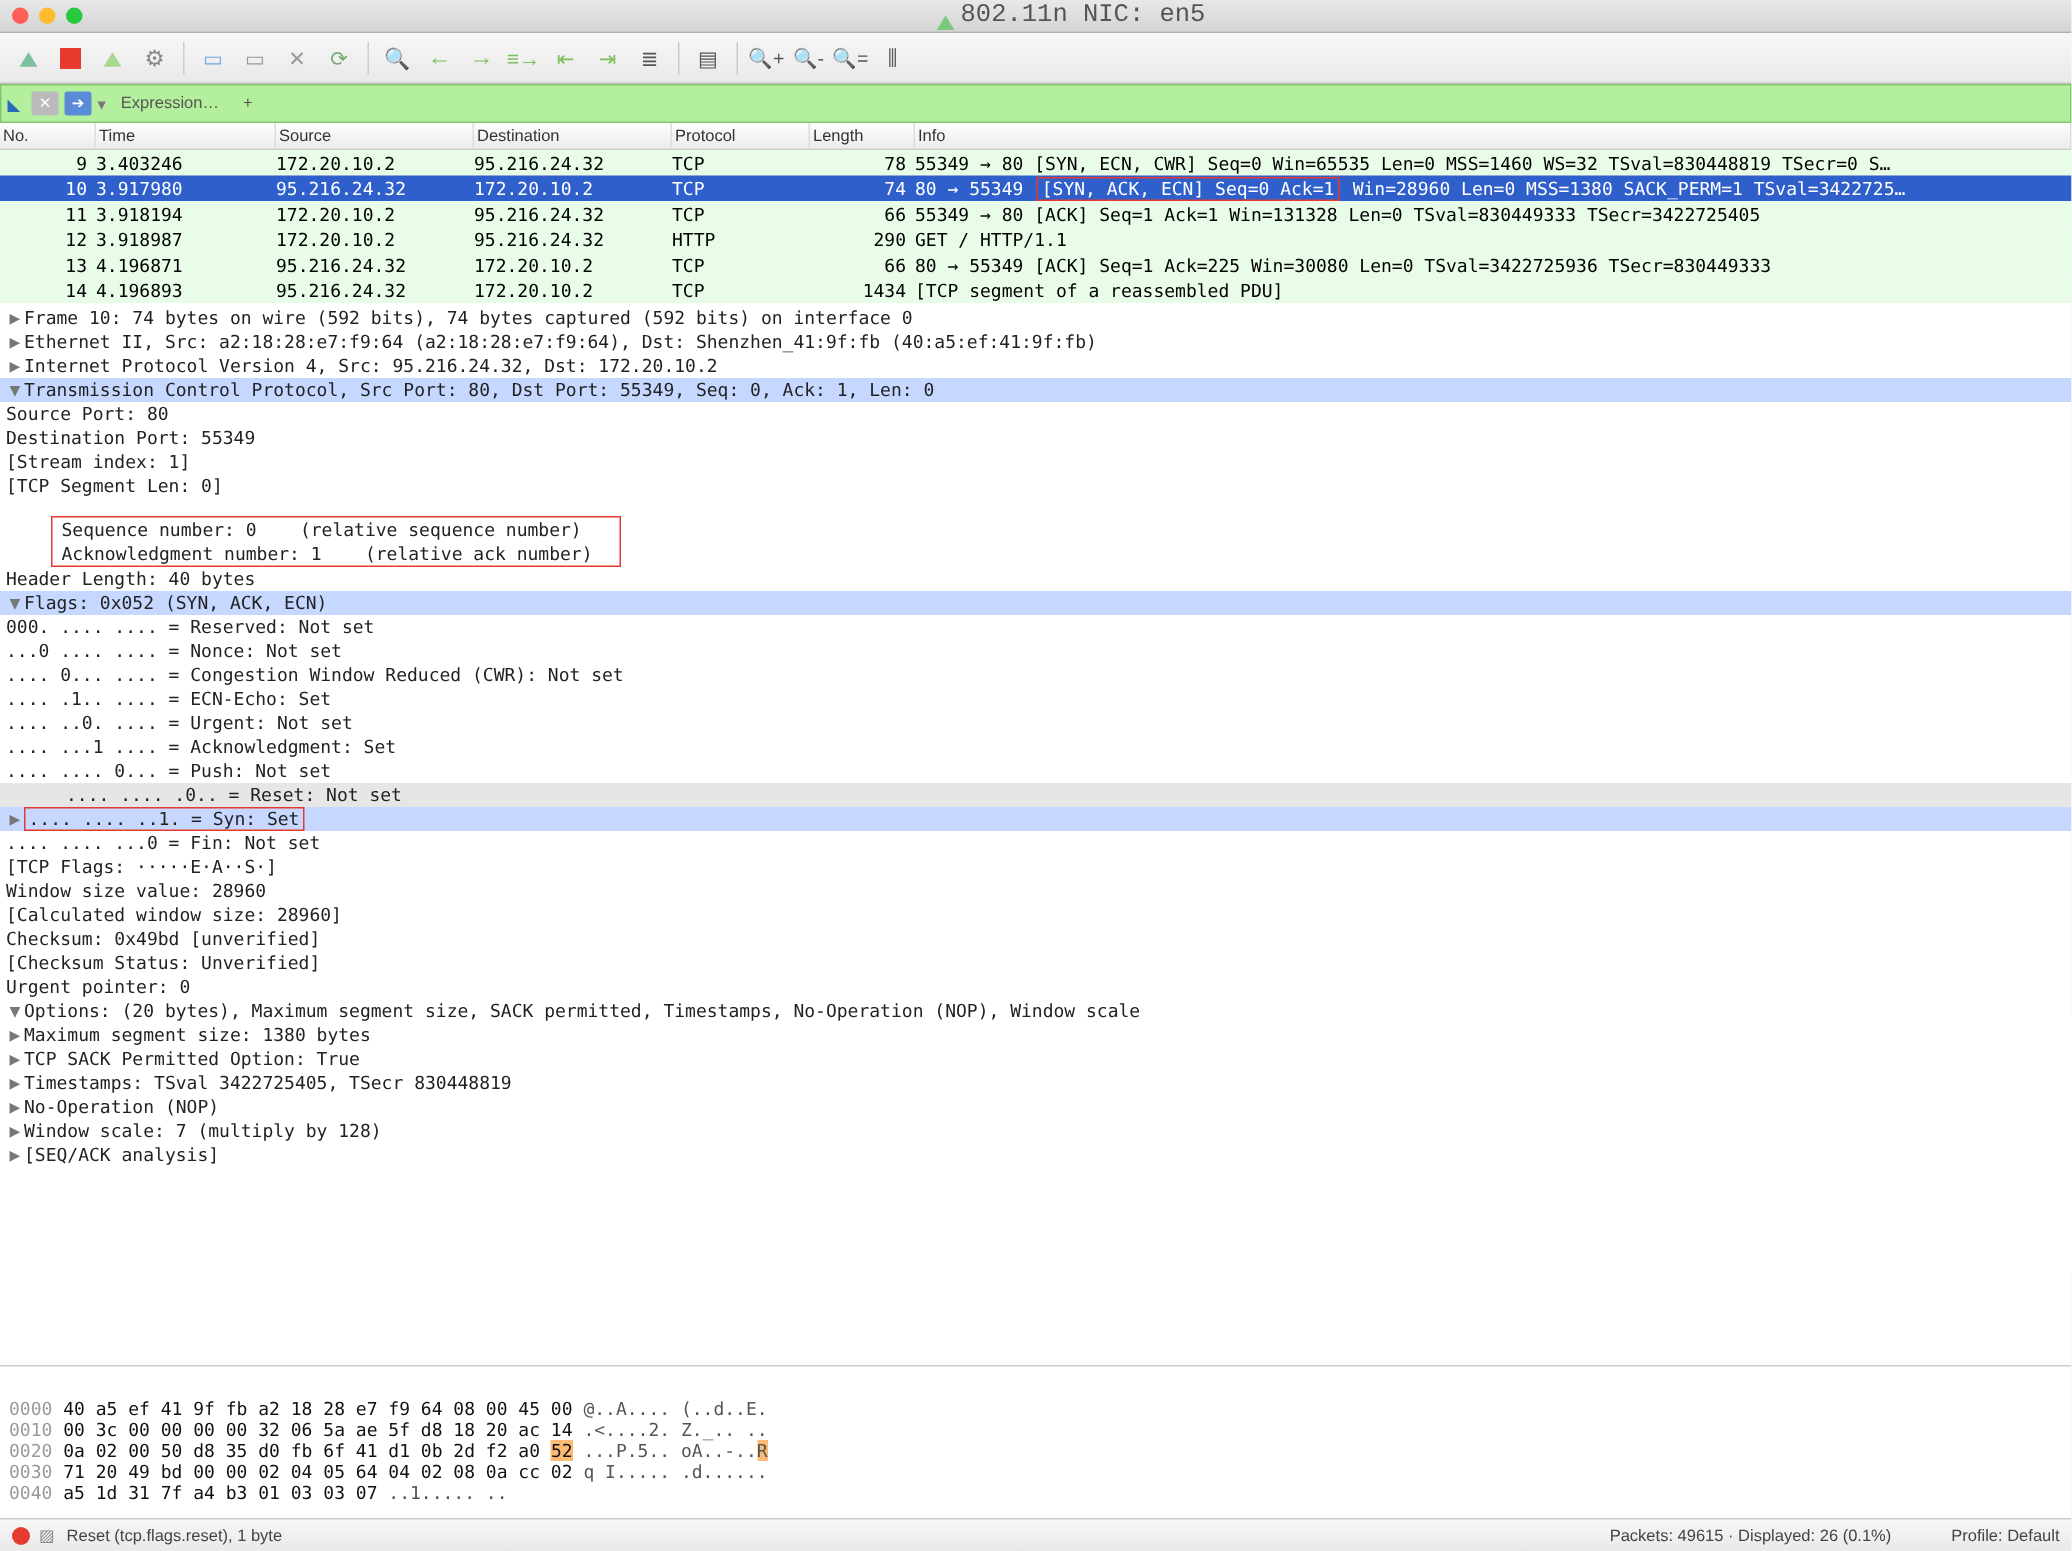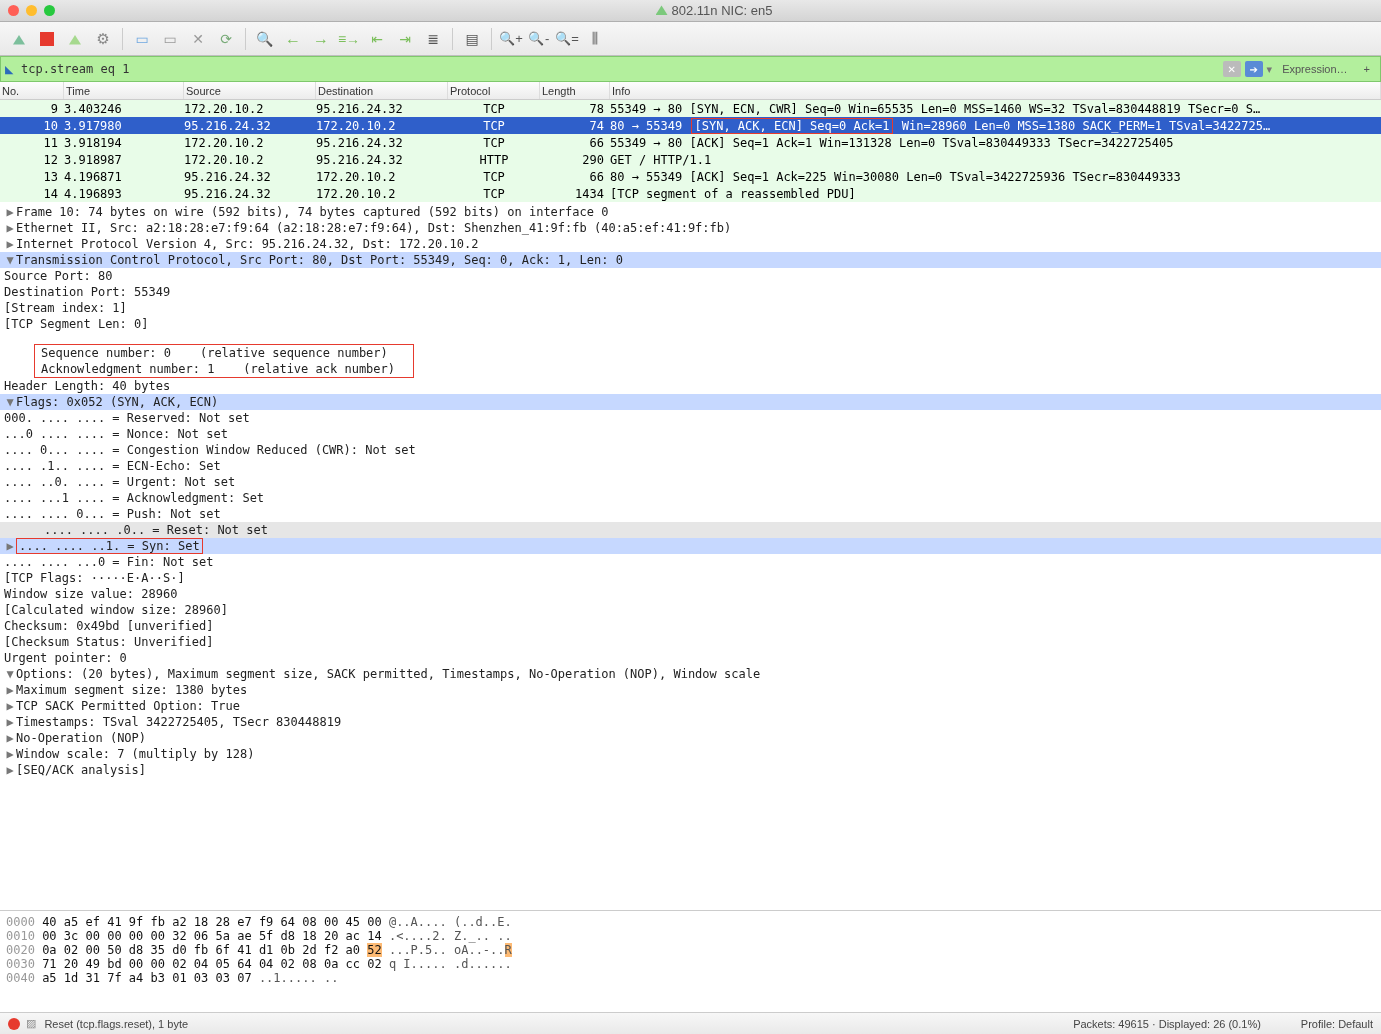--- a/index.html
+++ b/index.html
@@ -3,49 +3,49 @@
 <meta charset="utf-8">
 <style>
 * { margin: 0; padding: 0; box-sizing: border-box; }
 body { font-family: "Lucida Grande", Arial, sans-serif; font-size: 11px; background: #f0f0f0; width: 1381px; height: 1034px; overflow: hidden; display:flex; flex-direction:column;}
 .titlebar { height: 22px; background: linear-gradient(#e8e8e8, #d4d4d4); display: flex; align-items: center; padding: 0 8px; border-bottom: 1px solid #b0b0b0; }
 .traffic { display: flex; gap: 7px; }
 .tl { width: 11px; height: 11px; border-radius: 50%; }
 .tl.red { background: #ff5f56; }
 .tl.yellow { background: #ffbd2e; }
 .tl.green { background: #27c93f; }
-.titlebar .ttl { flex: 1; text-align: center; color: #555; font-size: 13px; display:flex; align-items:flex-start; justify-content:center; gap:4px;}
+.titlebar .ttl { flex: 1; text-align: center; color: #555; font-size: 17px; display:flex; align-items:flex-end; justify-content:center; gap:4px;font-family:Liberation Mono, monospace;}
 .finicon{width:12px;height:12px;background:#7cc97c;clip-path:polygon(0 100%,50% 20%,100% 100%);}
 .toolbar { height: 34px; background: linear-gradient(#f7f7f7, #e9e9e9); border-bottom: 1px solid #bfbfbf; display: flex; align-items: center; padding: 0 6px; gap: 2px; }
 .tbtn { width: 26px; height: 26px; display: flex; align-items: center; justify-content: center; border-radius: 3px; color:#555;}
 .tsep { width: 1px; height: 22px; background: #ccc; margin: 0 4px; }
 .sq{width:14px;height:14px;}
 .filterbar { height: 26px; background: #b3ef9d; border: 1px solid #7fc86c; display: flex; align-items: center; padding: 0 4px; gap: 4px; }
 .filterbar .bm{width:12px;height:12px;display:inline-block;}
 .filterbar input { flex: 1; background: transparent; border: none; outline: none; font-family: monospace; font-size: 12px; color: #333; }
 .filterbar .clr{width:18px;height:16px;background:#bbb;display:flex;align-items:center;justify-content:center;color:#fff;font-size:10px;border-radius:2px;}
 .filterbar .arrow{width:18px;height:16px;background:#5a8bd6;color:#fff;display:flex;align-items:center;justify-content:center;font-size:10px;border-radius:2px;}
 .filterbar .expr{padding:0 6px;color:#555;}
 .filterbar .plus{padding:0 6px;color:#555;}
 .pkthdr { height: 18px; background: linear-gradient(#fdfdfd,#ececec); border-bottom:1px solid #ccc; display: flex; font-size: 11px; color:#333;}
-.col-no{width:64px;padding-left:6px;} .col-time{width:120px;} .col-src{width:132px;} .col-dst{width:132px;} .col-proto{width:92px;text-align:center;} .col-len{width:70px;} .col-info{flex:1;padding-right:24px;}
+.col-no{width:64px;padding-left:6px;} .col-time{width:120px;} .col-src{width:132px;} .col-dst{width:132px;} .col-proto{width:92px;} .col-len{width:70px;} .col-info{flex:1;padding-right:24px;}
 .pkthdr div{border-right:1px solid #ddd;display:flex;align-items:center;padding-left:2px;}
 .pktlist { font-family: Menlo, monospace; font-size: 12px;}
 .pktrow { height: 17px; display: flex; align-items: center; white-space: nowrap; }
 .pktrow.green { background: #e8fce8; }
 .pktrow.sel { background: #2f5fca; color: #fff; }
 .pktrow .col-no{text-align:right;padding-right:6px;}
 .pktrow .redbox{border:1.5px solid #e63a2e;padding:0 2px;margin:0 2px;}
 .details { flex:1; overflow:auto; background: #fff; font-family: Menlo, monospace; font-size: 12px; color: #222; padding: 2px 0;}
 .dl { height: 16px; display: flex; align-items: center; white-space: pre; padding-left: 4px; }
 .dl .tri { width: 12px; text-align: center; color: #777; }
 .dl.sel { background: #c6d8ff; }
 .dl.gray { background: #e6e6e6; padding-left: 44px; }
 .dl .rb{border:1.5px solid #e63a2e;padding:0 2px;}
-.hexpane { height: 102px; background:#fff; border-top:1px solid #ccc;font-family: Menlo, monospace; font-size: 12px; color: #555; padding: 4px 6px; overflow:hidden;}
+.hexpane { height: 102px; background:#fff; border-top:1px solid #ccc;font-family: Menlo, monospace; font-size: 12px; color: #555; padding: 21px 6px; overflow:hidden;}
 .hexpane .hl{color:#111;}
 .hexpane .off{color:#999;}
 .hexpane .selhex{background:#fdba74;}
 .statusbar { height: 22px; background: linear-gradient(#f7f7f7,#e9e9e9); border-top:1px solid #ccc; display:flex; align-items:center; padding:0 8px; font-size:11px; color:#444;}
 .statusbar .dot{width:12px;height:12px;border-radius:50%;background:#e63a2e;margin-right:6px;}
 .statusbar .sp{flex:1;}
 </style>
 </head>
 <body>
 
@@ -123,21 +123,20 @@
   <div class="tbtn">
       <span style="font-size:13px;">🔍=</span>
     </div>
   <div class="tbtn">
       <span style="font-size:14px;">⫼</span>
     </div>
 </div>
 
 <div class="filterbar">
   <span class="bm" style="color:#2b6bbb;">◣</span>
-  <input value="tcp.stream eq 1" style="">
   <span class="clr">✕</span>
   <span class="arrow">➔</span>
   <span style="color:#777;">▾</span>
   <span class="expr">Expression…</span>
   <span class="plus">+</span>
 </div>
 
 <div class="pkthdr">
   <div class="col-no">No.</div>
   <div class="col-time">Time</div>

